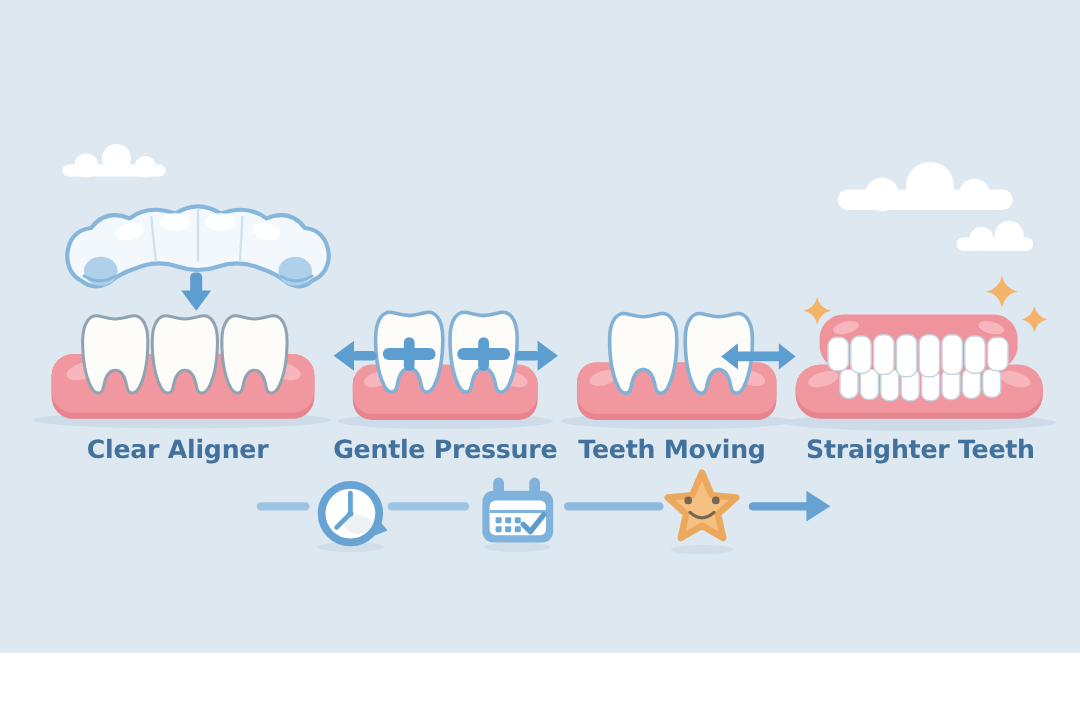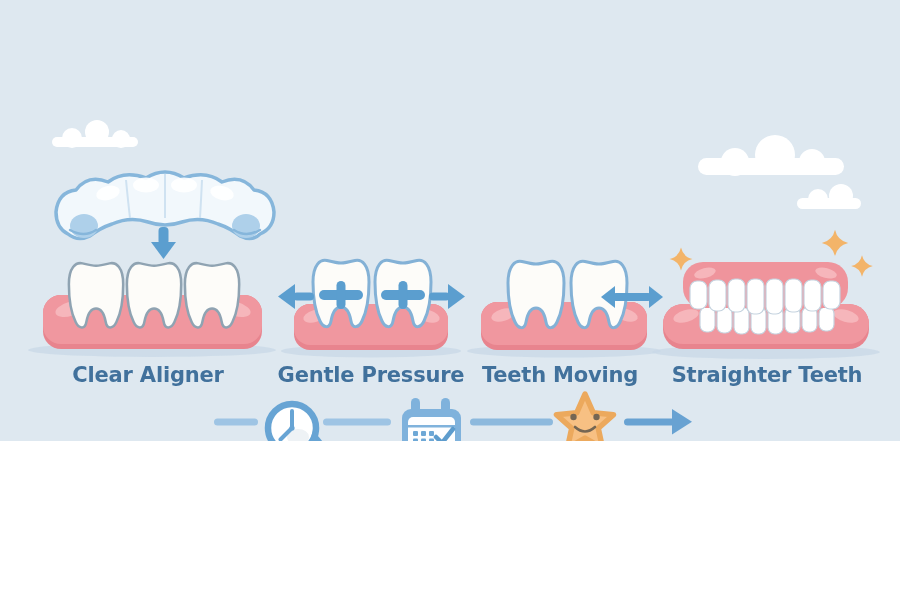--- a/index.html
+++ b/index.html
@@ -1,17 +1,17 @@
 <!DOCTYPE html>
 <html><head>
 <meta charset="utf-8">
 <style>
   html,body { margin:0; padding:0; }
   .canvas {
-    position:relative; width:900px; height:441px;
+    position:relative; width:900px; height:544px;
     background:#dee8f0; overflow:hidden;
     font-family:"DejaVu Sans","Liberation Sans",sans-serif;
   }
   .scene { position:absolute; left:0; top:0; }
   .stage-label {
     position:absolute; transform:translateX(-50%);
     font-size:21px; font-weight:700; color:#41719c;
     white-space:nowrap; letter-spacing:-0.2px;
   }
 </style>

